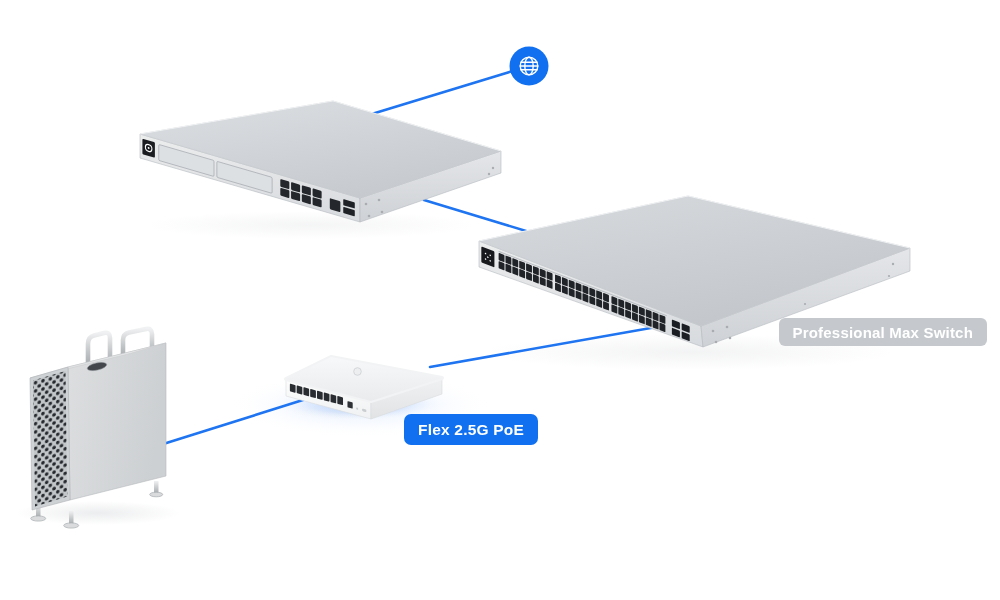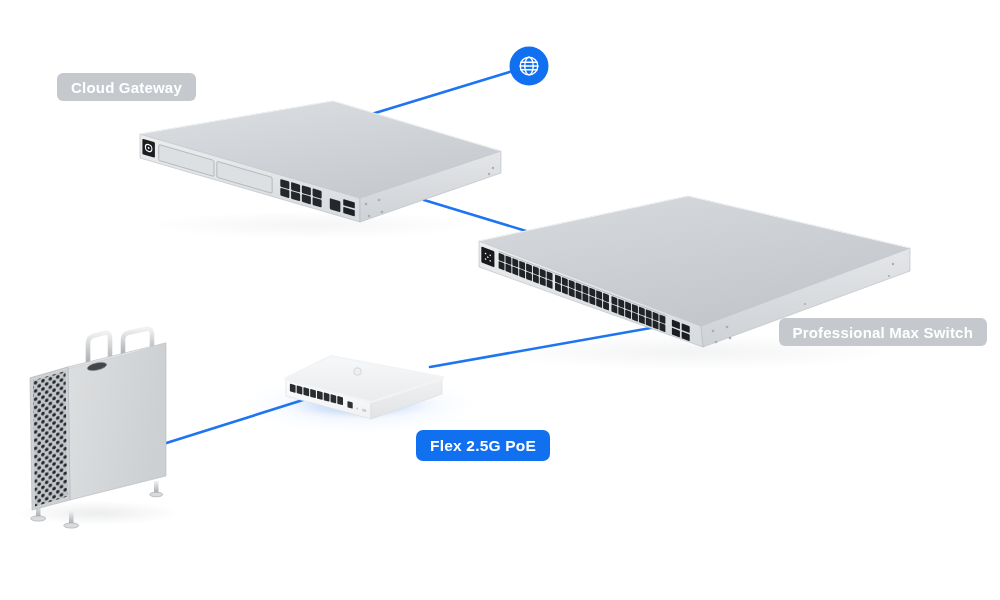--- a/index.html
+++ b/index.html
@@ -6,21 +6,21 @@
   .stage{position:relative;width:1000px;height:600px;background:var(--background,#fff);
          overflow:hidden;font-family:"Liberation Sans",sans-serif;}
   .stage svg{position:absolute;left:0;top:0;}
   .badge{position:absolute;display:flex;align-items:center;justify-content:center;
          color:var(--label_text,#fff);font-weight:700;font-size:15px;letter-spacing:.2px;
          padding:0 14px;height:28px;border-radius:6px;white-space:nowrap;}
   .badge.gray{background:var(--badge_gray,#c5c9cd);}
   .badge.blue{background:var(--accent_blue,#1170f0);height:31px;border-radius:7px;font-size:15.5px;}
   #label-cloud-gateway{left:57px;top:73px;}
   #label-pro-max{right:13px;top:318px;text-align:right;}
-  #label-flex{left:416px;top:414px;margin-top:16px;}
+  #label-flex{left:404px;top:414px;}
   .blue-line{stroke:var(--line_blue,#1e74f1);stroke-width:2.6;stroke-linecap:round;fill:none;}
   .globe-bg{fill:var(--accent_blue,#1170f0);}
   .globe-glyph{stroke:#ffffff;stroke-width:1.4;fill:none;stroke-linecap:round;}
 </style>
 </head>
 <body>
 
 <div class="stage">
 <svg width="1000" height="600" viewBox="0 0 1000 600">
   <defs>
@@ -263,22 +263,19 @@
     <g class="globe-glyph">
       <circle cx="529" cy="66" r="8.8"></circle>
       <ellipse cx="529" cy="66" rx="4.2" ry="8.8"></ellipse>
       <line x1="520.2" y1="66" x2="537.8" y2="66"></line>
       <line x1="521" y1="62.3" x2="537" y2="62.3"></line>
       <line x1="521" y1="69.7" x2="537" y2="69.7"></line>
     </g>
   </g>
 </svg>
 
-<div class="badge gray" id="label-cloud-gateway">
-  <span>Cloud Gateway</span>
-</div>
 <div class="badge gray" id="label-pro-max">
   <span>Professional Max Switch</span>
 </div>
 <div class="badge blue" id="label-flex">
   <span>Flex 2.5G PoE</span>
 </div>
 </div>
 
 </body></html>

